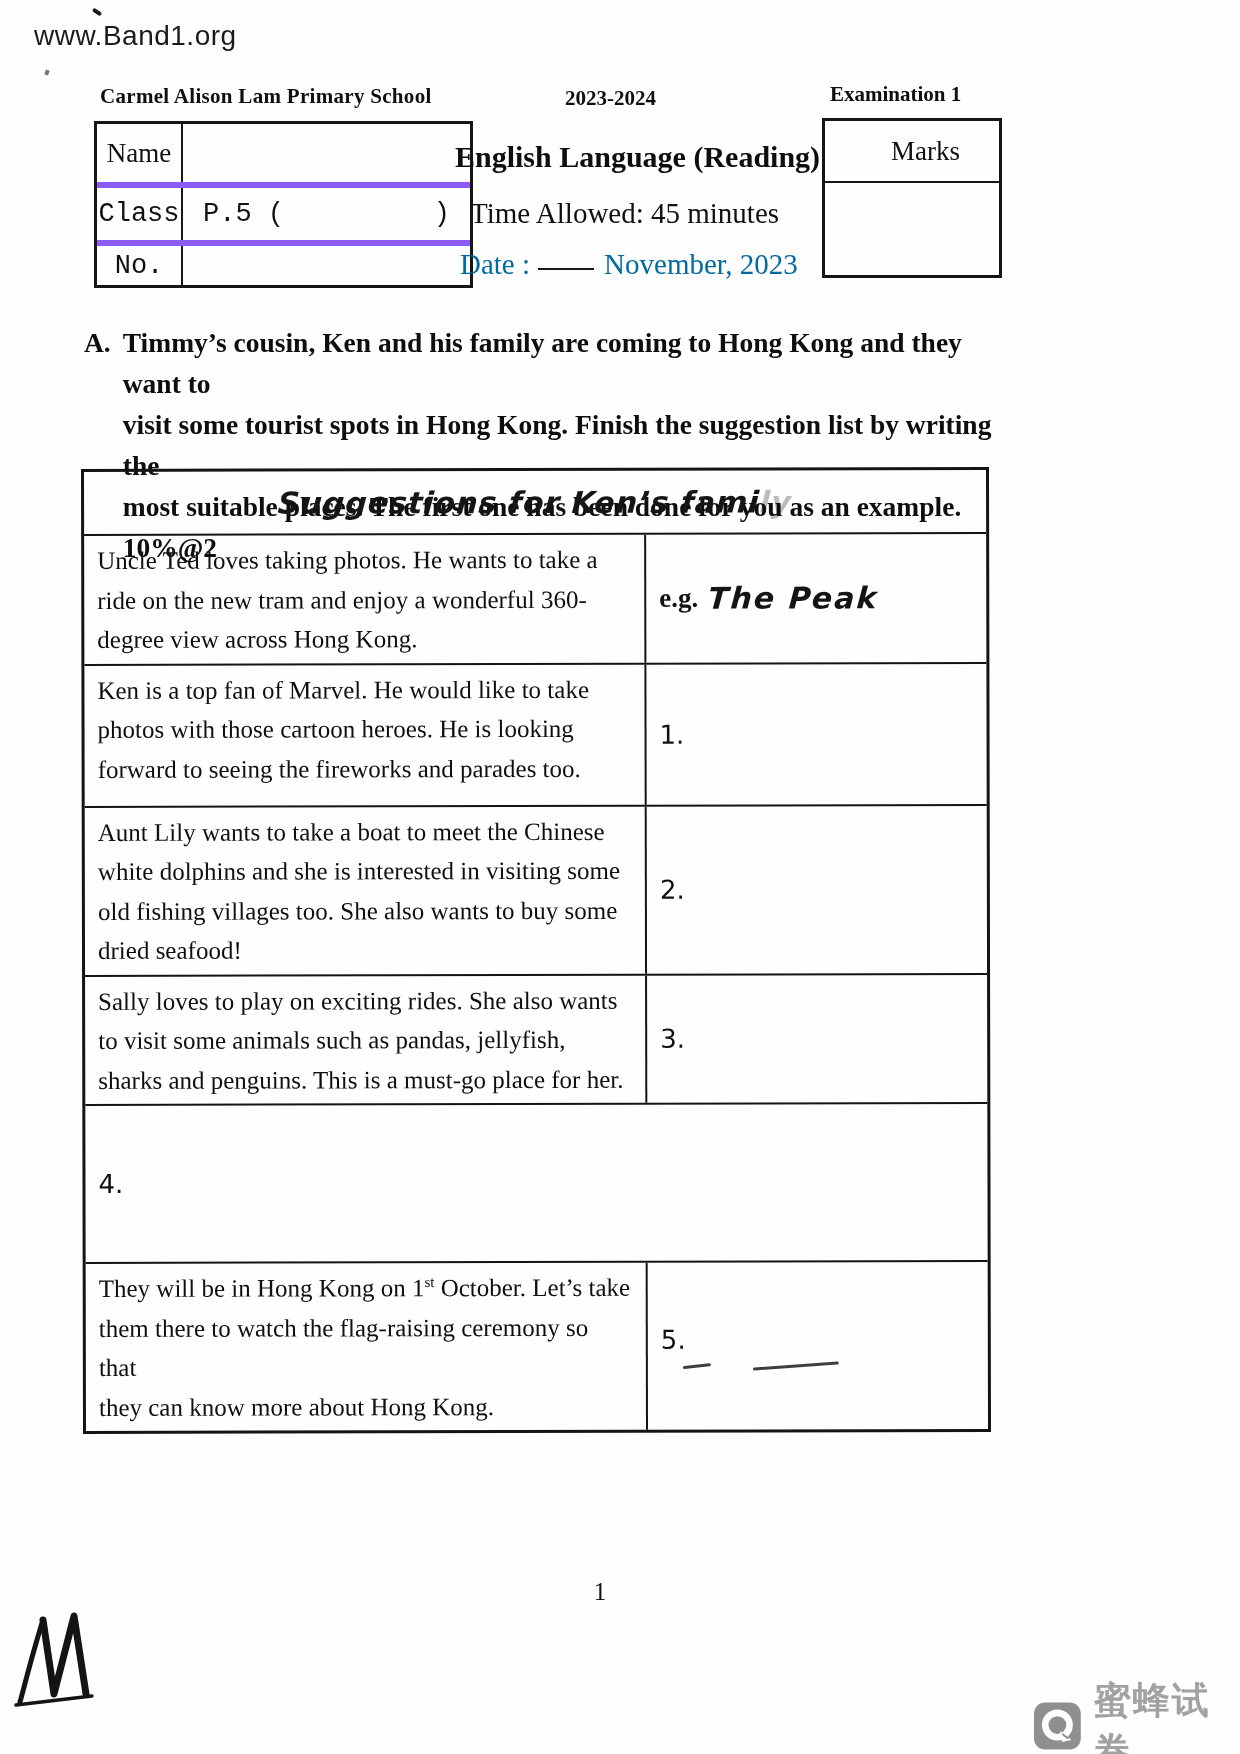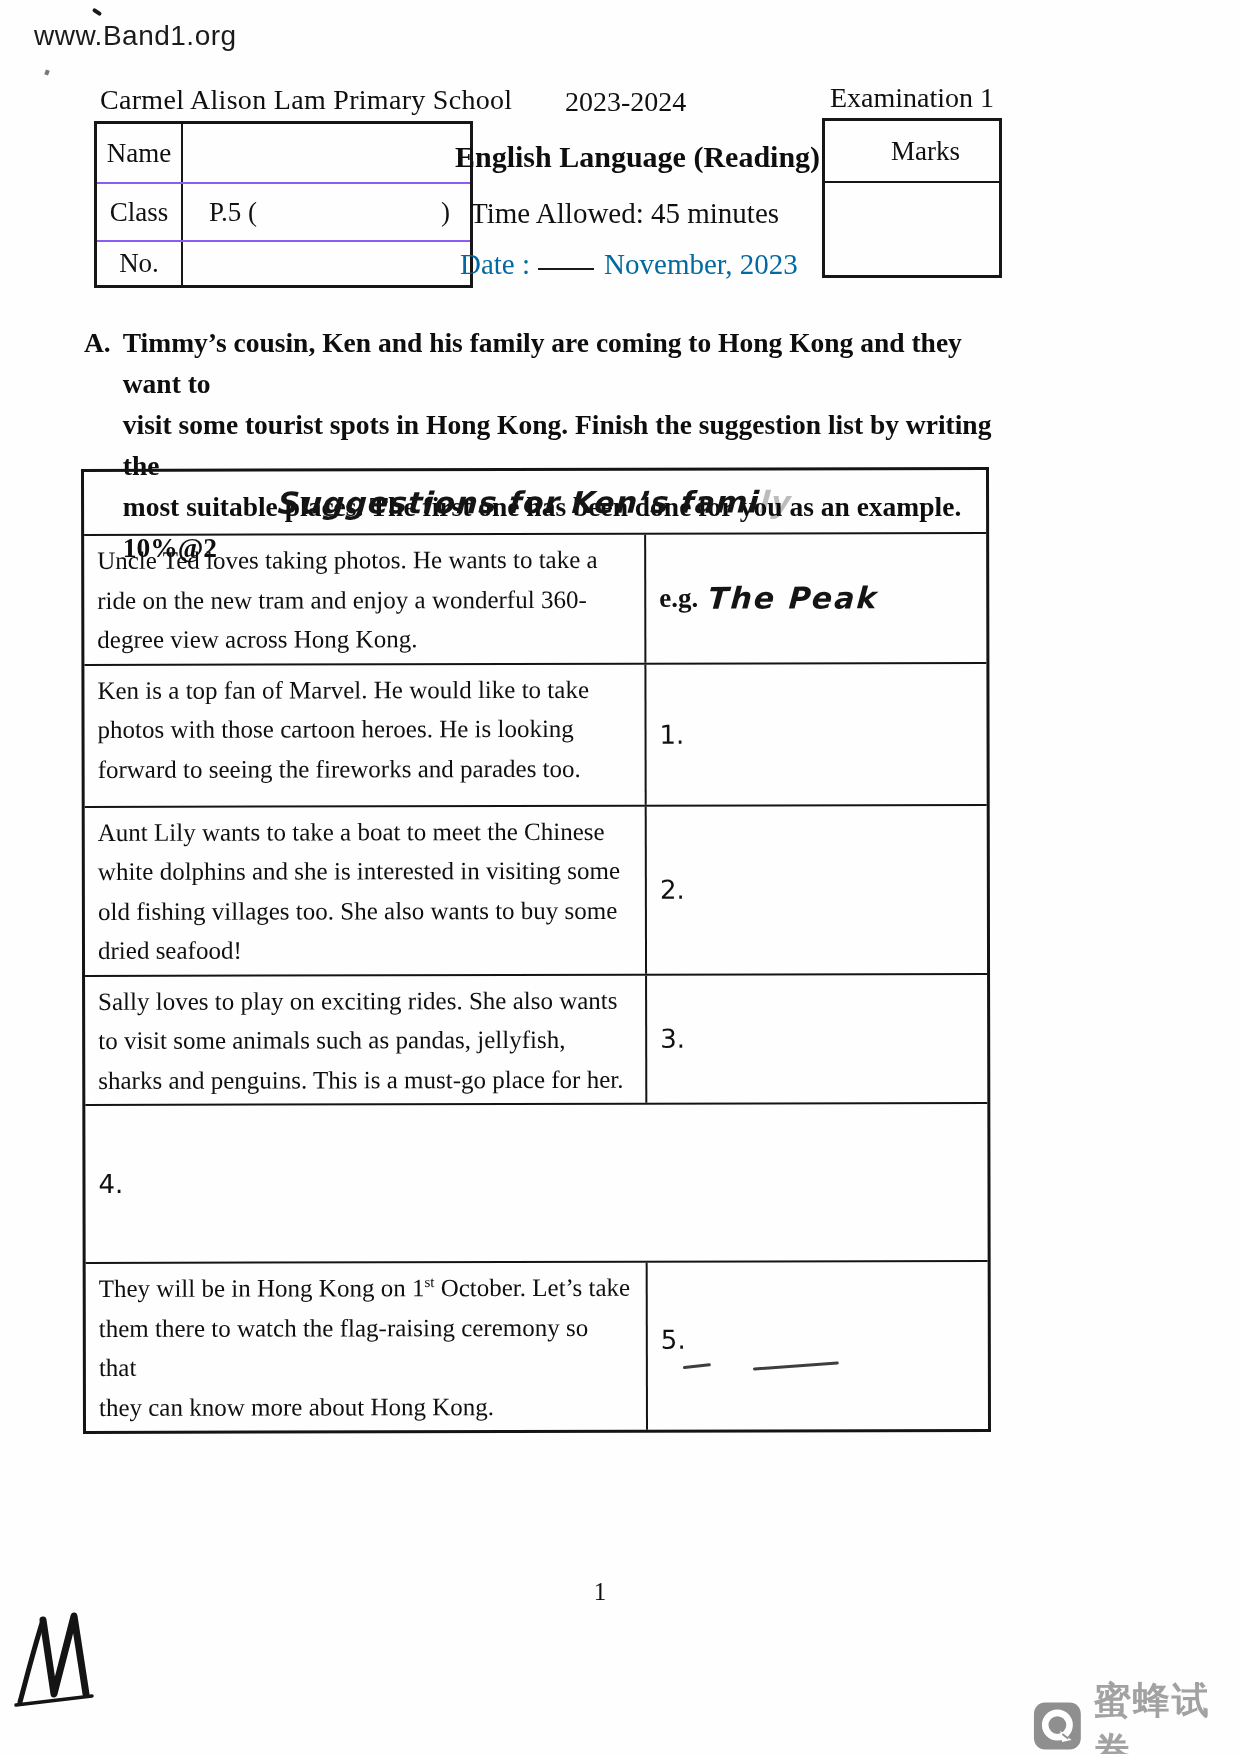--- a/index.html
+++ b/index.html
@@ -19,43 +19,43 @@
     font-family:"Liberation Sans", sans-serif;
     font-size:28px;color:#1b1b1b;letter-spacing:.5px;
   }
   .ink-tick{
     left:92px;top:10px;width:10px;height:4px;background:#1a1a1a;
     transform:rotate(35deg);border-radius:2px;
   }
   .ink-dot{left:45px;top:70px;width:4px;height:5px;background:#777;transform:rotate(20deg);}
 
   
-  .hdr{font-weight:normal;font-size:28px;color:#0f0f0f;}
+  .hdr{font-weight:bold;font-size:21px;color:#0f0f0f;}
   .hdr-school{left:100px;top:84px;letter-spacing:.3px;}
   .hdr-year{left:565px;top:86px;}
   .hdr-exam{left:830px;top:82px;}
 
   
   .stu-table{
     left:94px;top:121px;width:379px;
     border:3px solid #161616;
     box-sizing:border-box;
   }
   .stu-row{display:flex;box-sizing:border-box;}
-  .stu-row + .stu-row{border-top:2px solid #8b5cf6;}
+  .stu-row + .stu-row{border-top:6px solid #8b5cf6;font-family:Liberation Mono, monospace;}
   .stu-label{
     flex:0 0 86px;border-right:2px solid #161616;box-sizing:border-box;
     display:flex;align-items:center;justify-content:center;
     font-size:27px;color:#101010;
   }
   .stu-value{flex:1;display:flex;align-items:center;font-size:27px;}
   .stu-r1{height:58px;}
   .stu-r2{height:58px;}
   .stu-r3{height:45px;}
-  .class-open{padding-left:26px;}
+  .class-open{padding-left:20px;}
   .class-close{margin-left:auto;margin-right:20px;}
 
   
   .exam-subject{left:455px;top:140px;font-size:30px;font-weight:bold;color:#0e0e0e;}
   .exam-time{left:470px;top:197px;font-size:29px;color:#101010;}
   .exam-date{left:460px;top:248px;font-size:29px;color:#0369a1;}
   .date-blank{
     display:inline-block;width:56px;height:1px;
     border-bottom:2.5px solid #1a1a1a;
     margin:0 10px 0 8px;transform:translateY(-4px);

